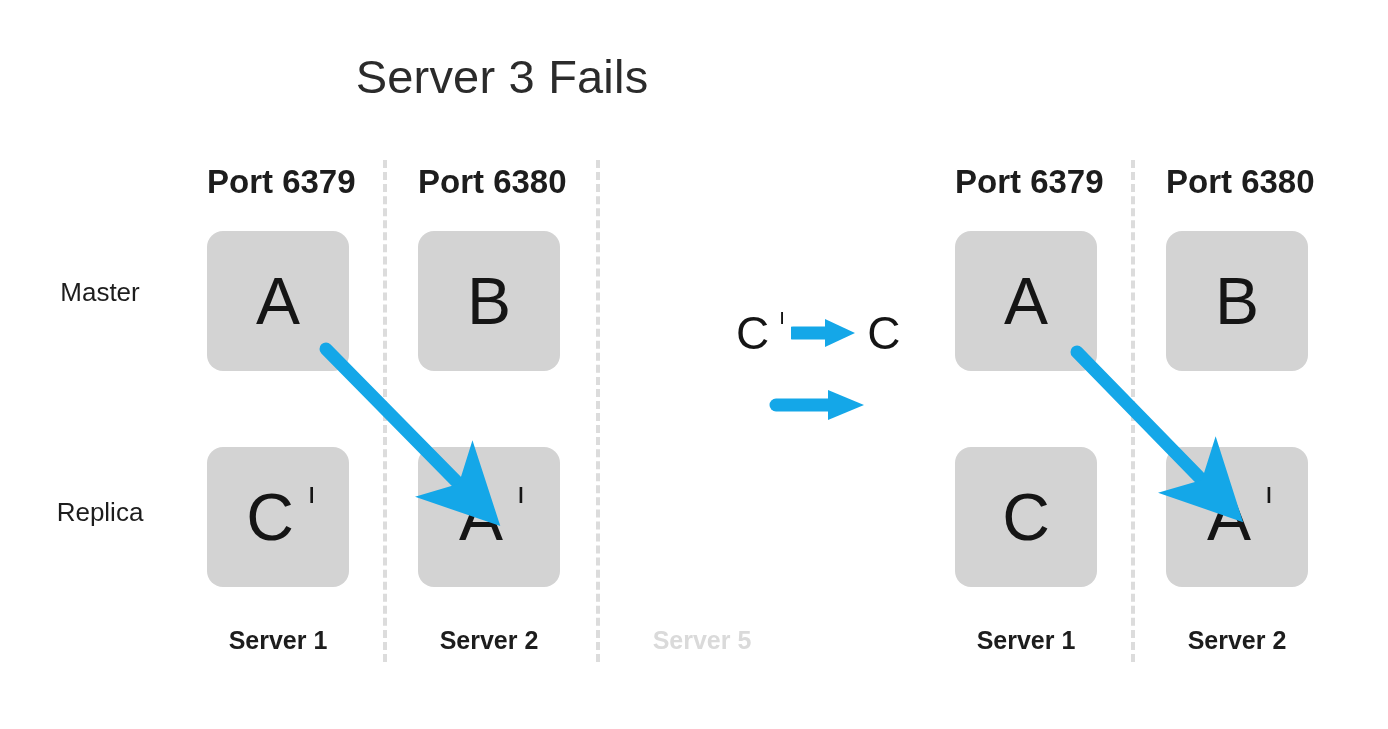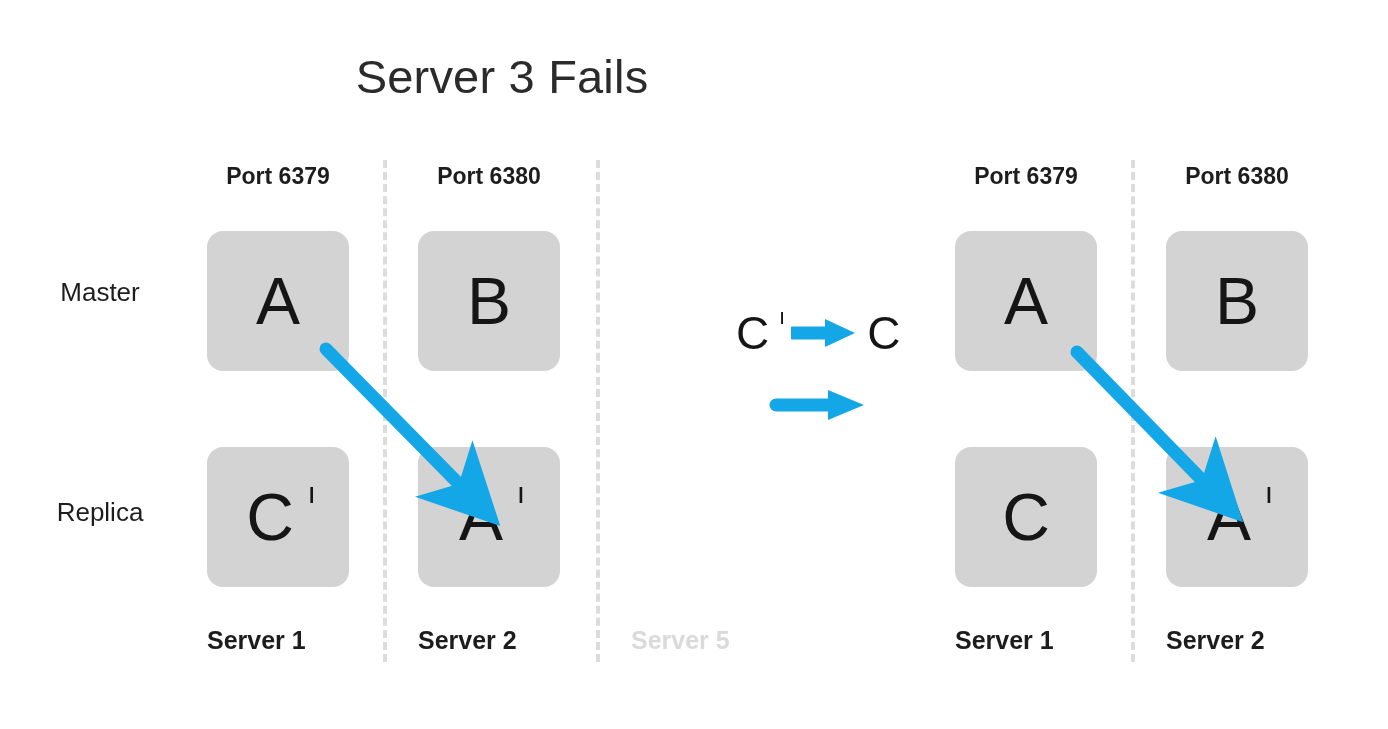--- a/index.html
+++ b/index.html
@@ -45,29 +45,30 @@
     font-weight: 400;
     color: #1d1d1d;
   }
   .row-label.master  { top: 277px; }
   .row-label.replica { top: 497px; }
   .col-port {
     position: absolute;
     top: 163px;
     width: 142px;
     text-align: center;
-    font-size: 23px;
+    font-size: 33px;
     font-weight: 700;
     color: #1d1d1d;
     white-space: nowrap;
   }
   .col-server {
     position: absolute;
     top: 626px;
     width: 142px;
+    text-align: center;
     font-size: 25px;
     font-weight: 700;
     color: #1d1d1d;
     white-space: nowrap;
   }
   .col-server.faded { color: #dadada; }
 
   
   .node {
     position: absolute;

